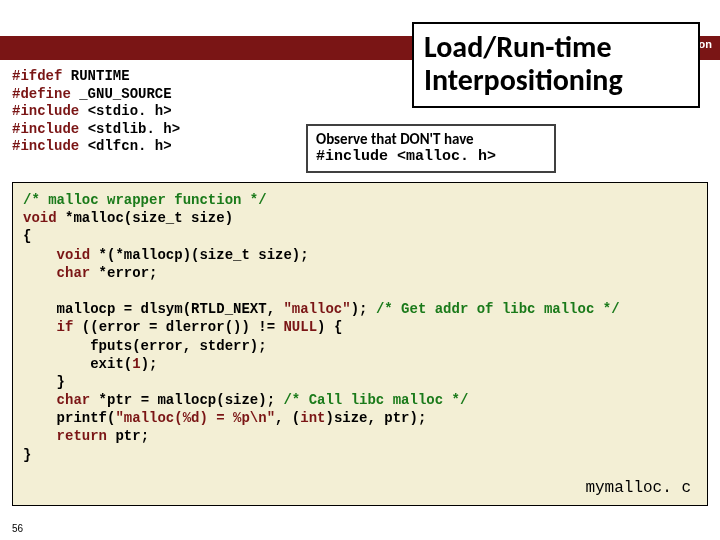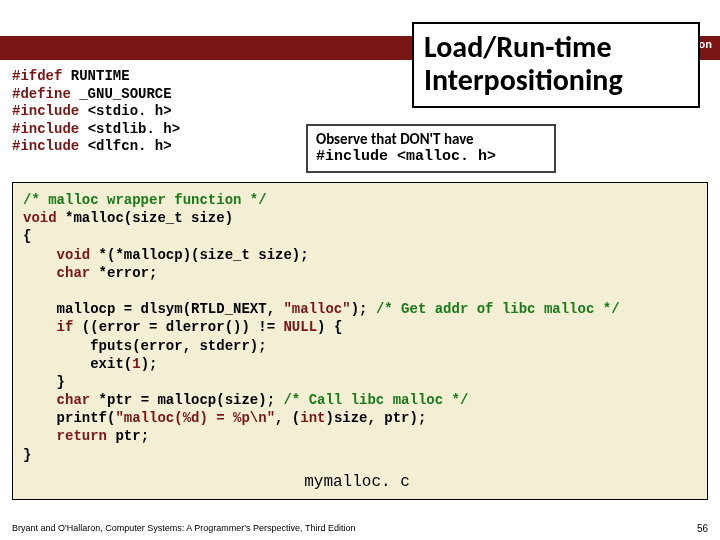--- a/index.html
+++ b/index.html
@@ -77,26 +77,26 @@
     background: #f3efd5;
     border: 1px solid #000;
     padding: 8px 10px 6px 10px;
     font-family: "Courier New", monospace;
     font-size: 14px;
     font-weight: bold;
     line-height: 1.3;
   }
   .code-block pre { white-space: pre; font-family: inherit; margin: 0; }
   .filename {
-    text-align: center;
+    text-align: right;
     font-family: "Courier New", monospace;
     font-size: 16px;
     font-weight: normal;
     padding-right: 6px;
-    margin-top: 8px;
+    margin-top: 14px;
   }
   .kw { color: #7a1515; }
   .cm { color: #1a7a1a; text-align: right; }
   .footer {
     position: absolute;
     bottom: 6px;
     left: 12px;
     right: 12px;
     display: flex;
     justify-content: space-between;
@@ -141,15 +141,14 @@
 <span>        exit(</span><span class="kw">1</span><span>);</span>
 <span>    }</span>
 <span>    </span><span class="kw">char</span><span> *ptr = mallocp(size); </span><span class="cm">/* Call libc malloc */</span>
 <span>    printf(</span><span class="kw">"malloc(%d) = %p\n"</span><span>, (</span><span class="kw">int</span><span>)size, ptr);</span>
 <span>    </span><span class="kw">return</span><span> ptr;</span>
 <span>}</span></pre>
 <div class="filename">mymalloc. c</div>
 </div>
 
 <div class="footer">
-  <span>Bryant and O'Hallaron, Computer Systems: A Programmer's Perspective, Third Edition</span>
   <span class="pagenum">56</span>
 </div>
 
 </body></html>

